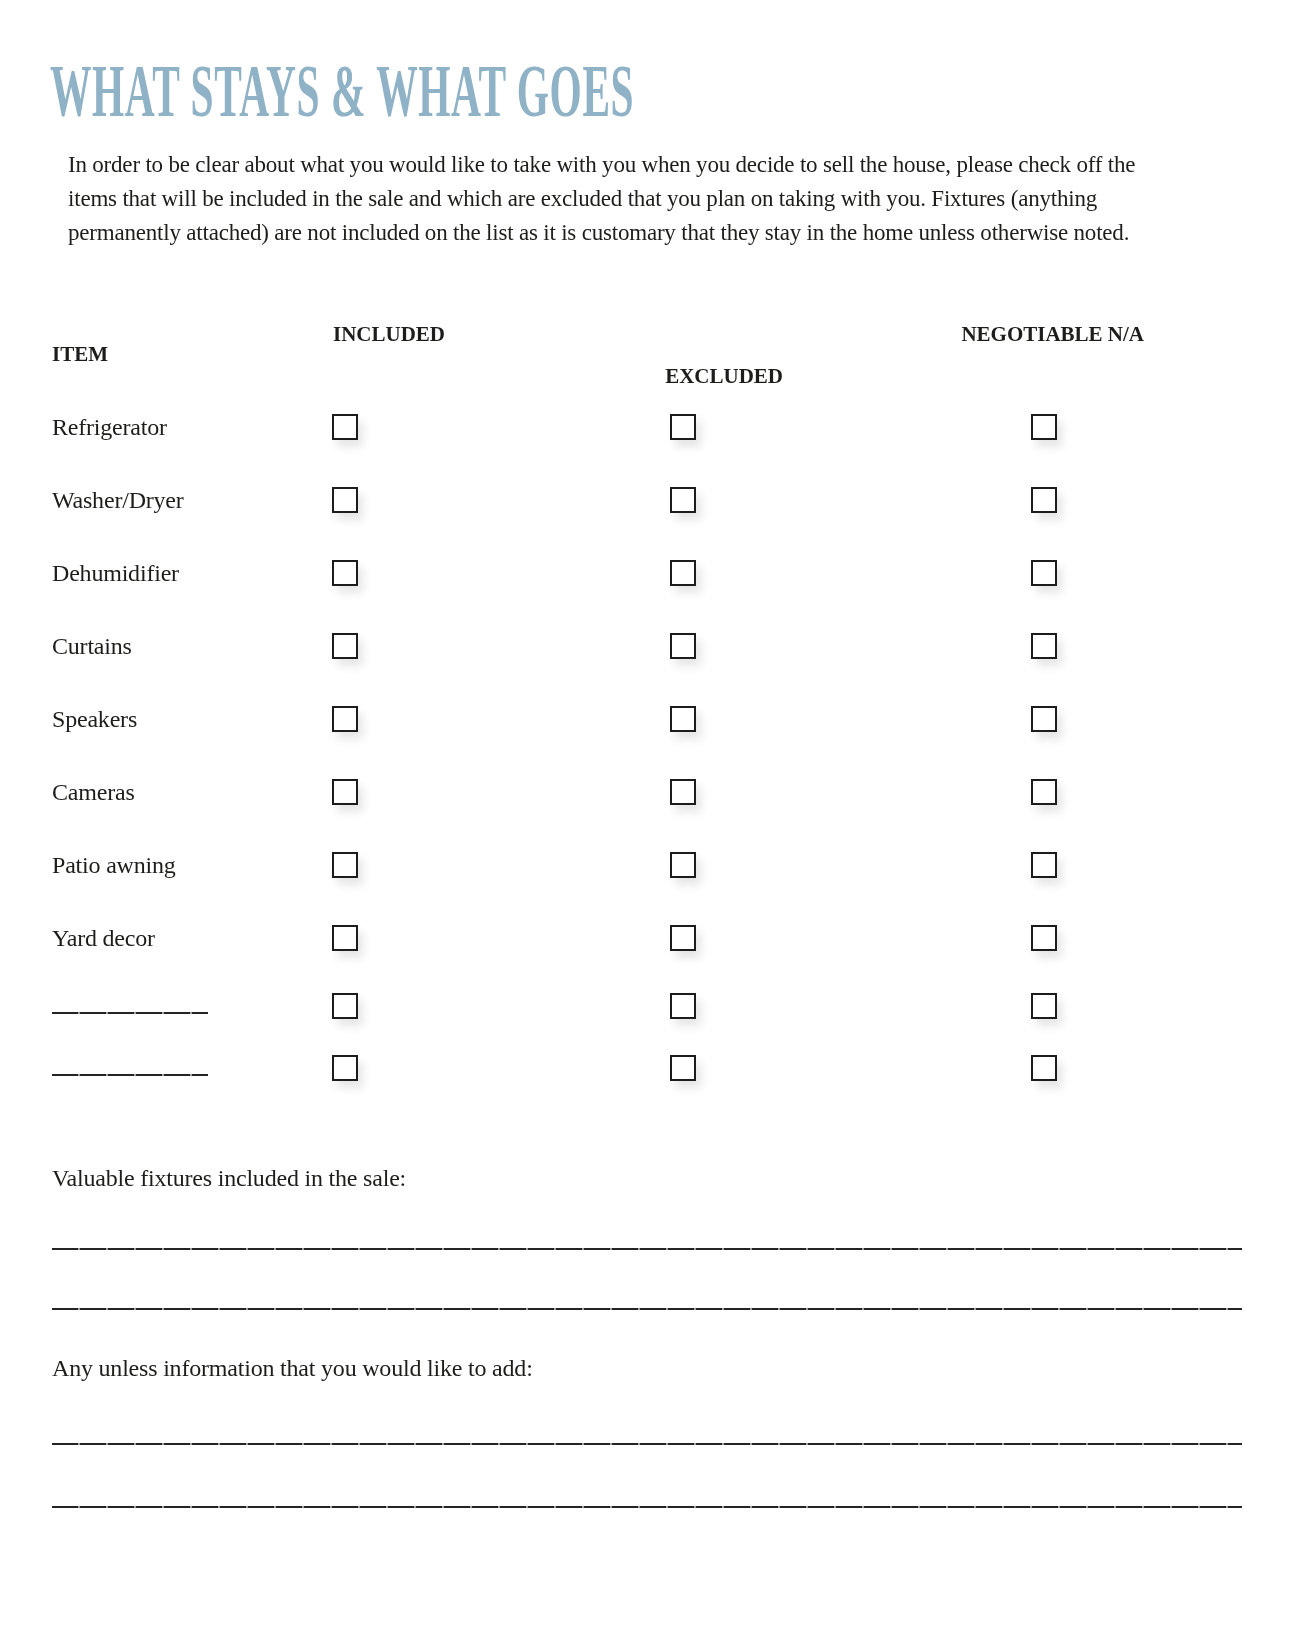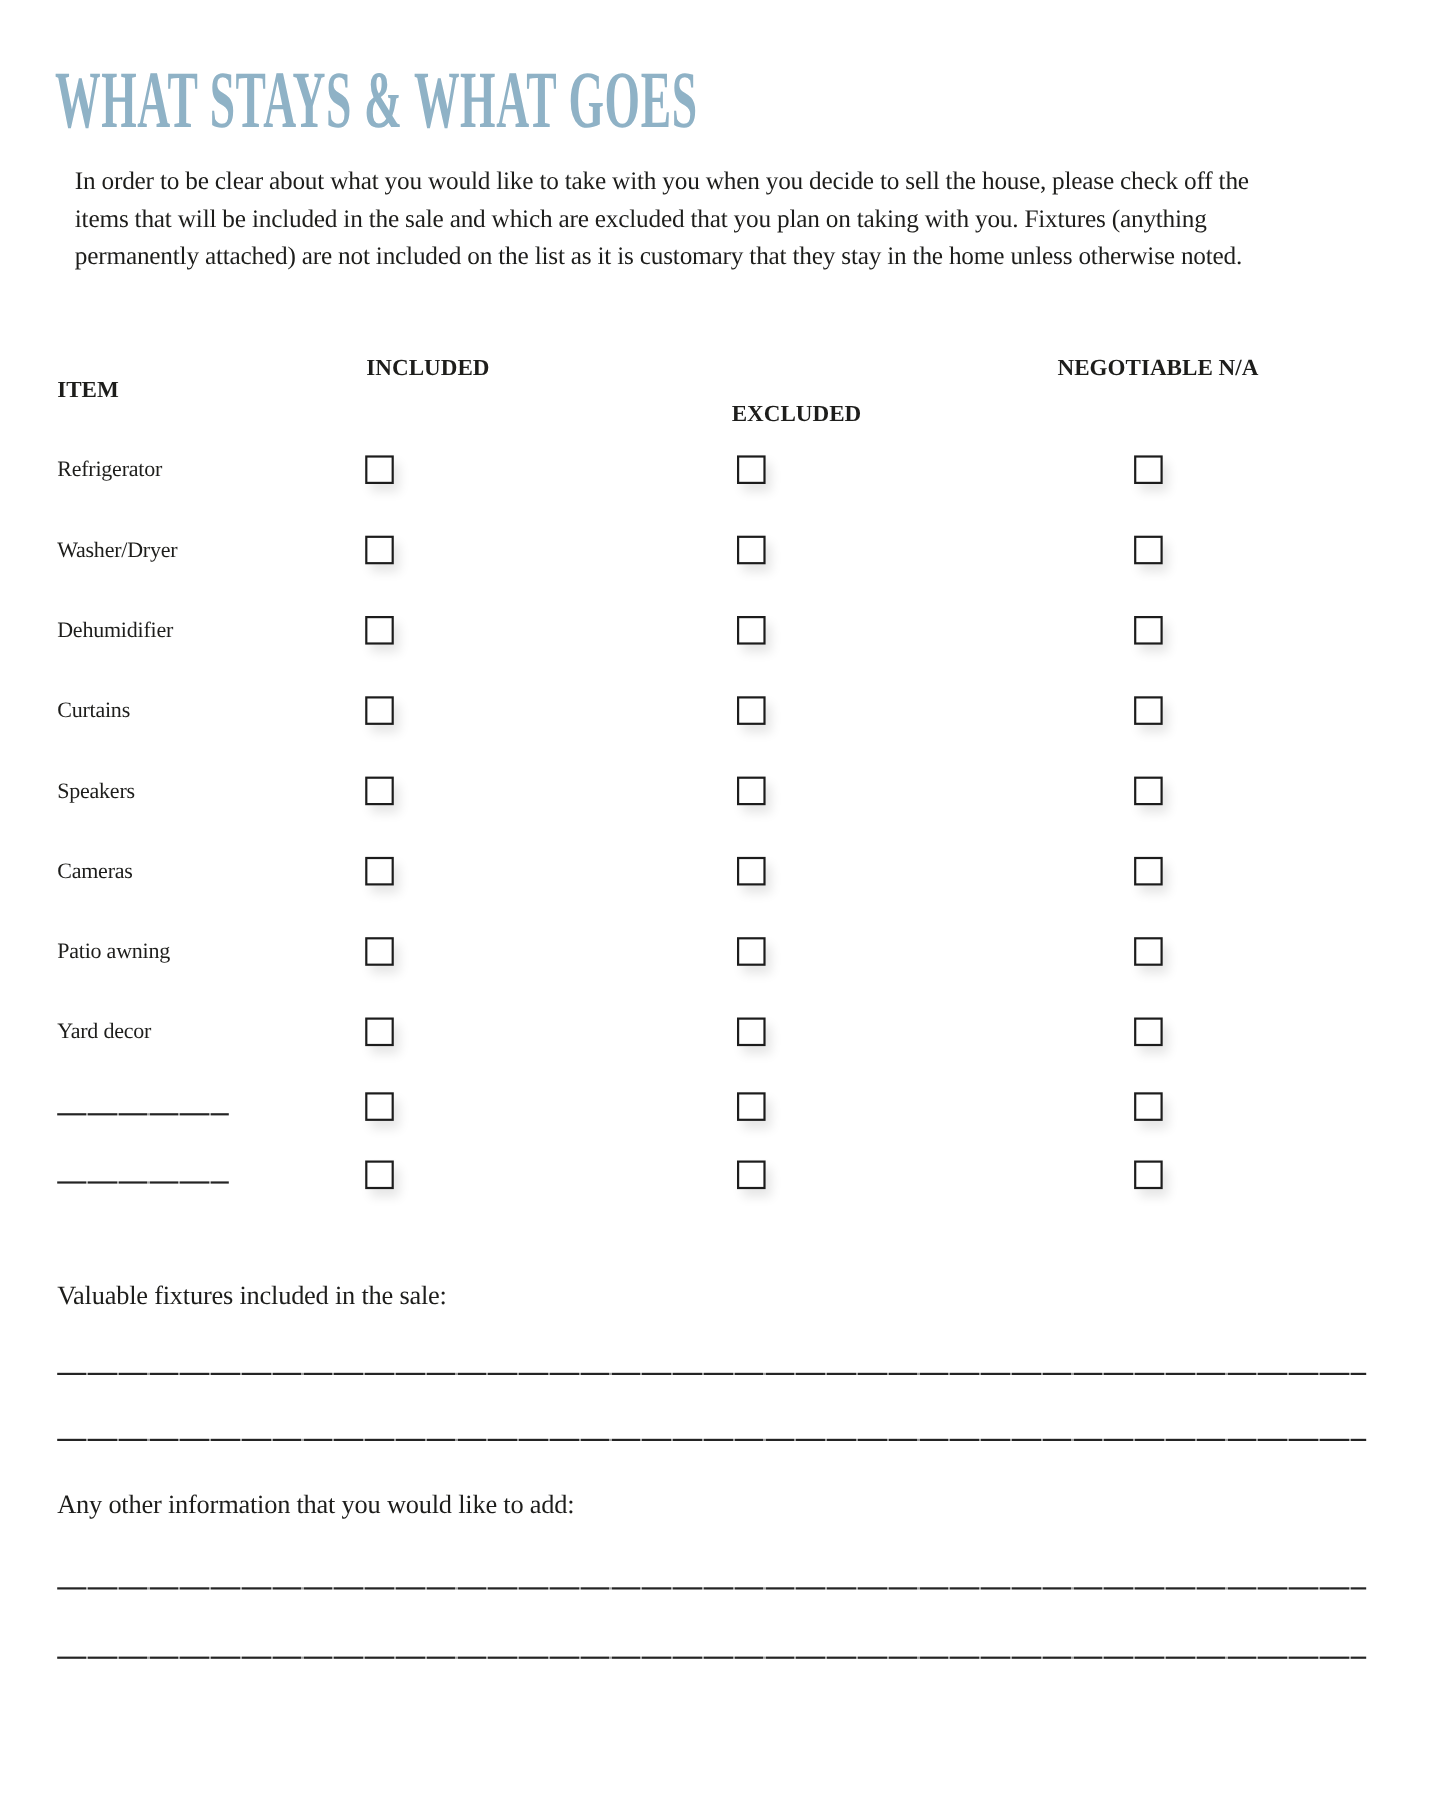--- a/index.html
+++ b/index.html
@@ -64,21 +64,21 @@
     left: 52px;
     width: 1202px;
     height: 40px;
   }
   .item-label {
     position: absolute;
     left: 0;
     top: 0;
     height: 40px;
     line-height: 40px;
-    font-size: 20px;
+    font-size: 24px;
     letter-spacing: -0.2px;
     white-space: nowrap;
   }
   .cb {
     position: absolute;
     top: 7px;
     width: 22px;
     height: 22px;
     border: 2px solid #1c1c1c;
     background: #ffffff;
@@ -194,17 +194,17 @@
     <span class="write-line blank-item-line"></span>
     <span class="cb cb-1"></span>
     <span class="cb cb-2"></span>
     <span class="cb cb-3"></span>
   </div>
 
   <div class="section-label" style="top:1163px">Valuable fixtures included in the sale:</div>
   <div class="write-line long-line" style="top:1248px"></div>
   <div class="write-line long-line" style="top:1308px"></div>
 
-  <div class="section-label" style="top:1353px">Any other information that you would like to add:</div>
+  <div class="section-label" style="top:1353px">Any unless information that you would like to add:</div>
   <div class="write-line long-line" style="top:1443px"></div>
   <div class="write-line long-line" style="top:1506px"></div>
 
 </div>
 
 </body></html>

